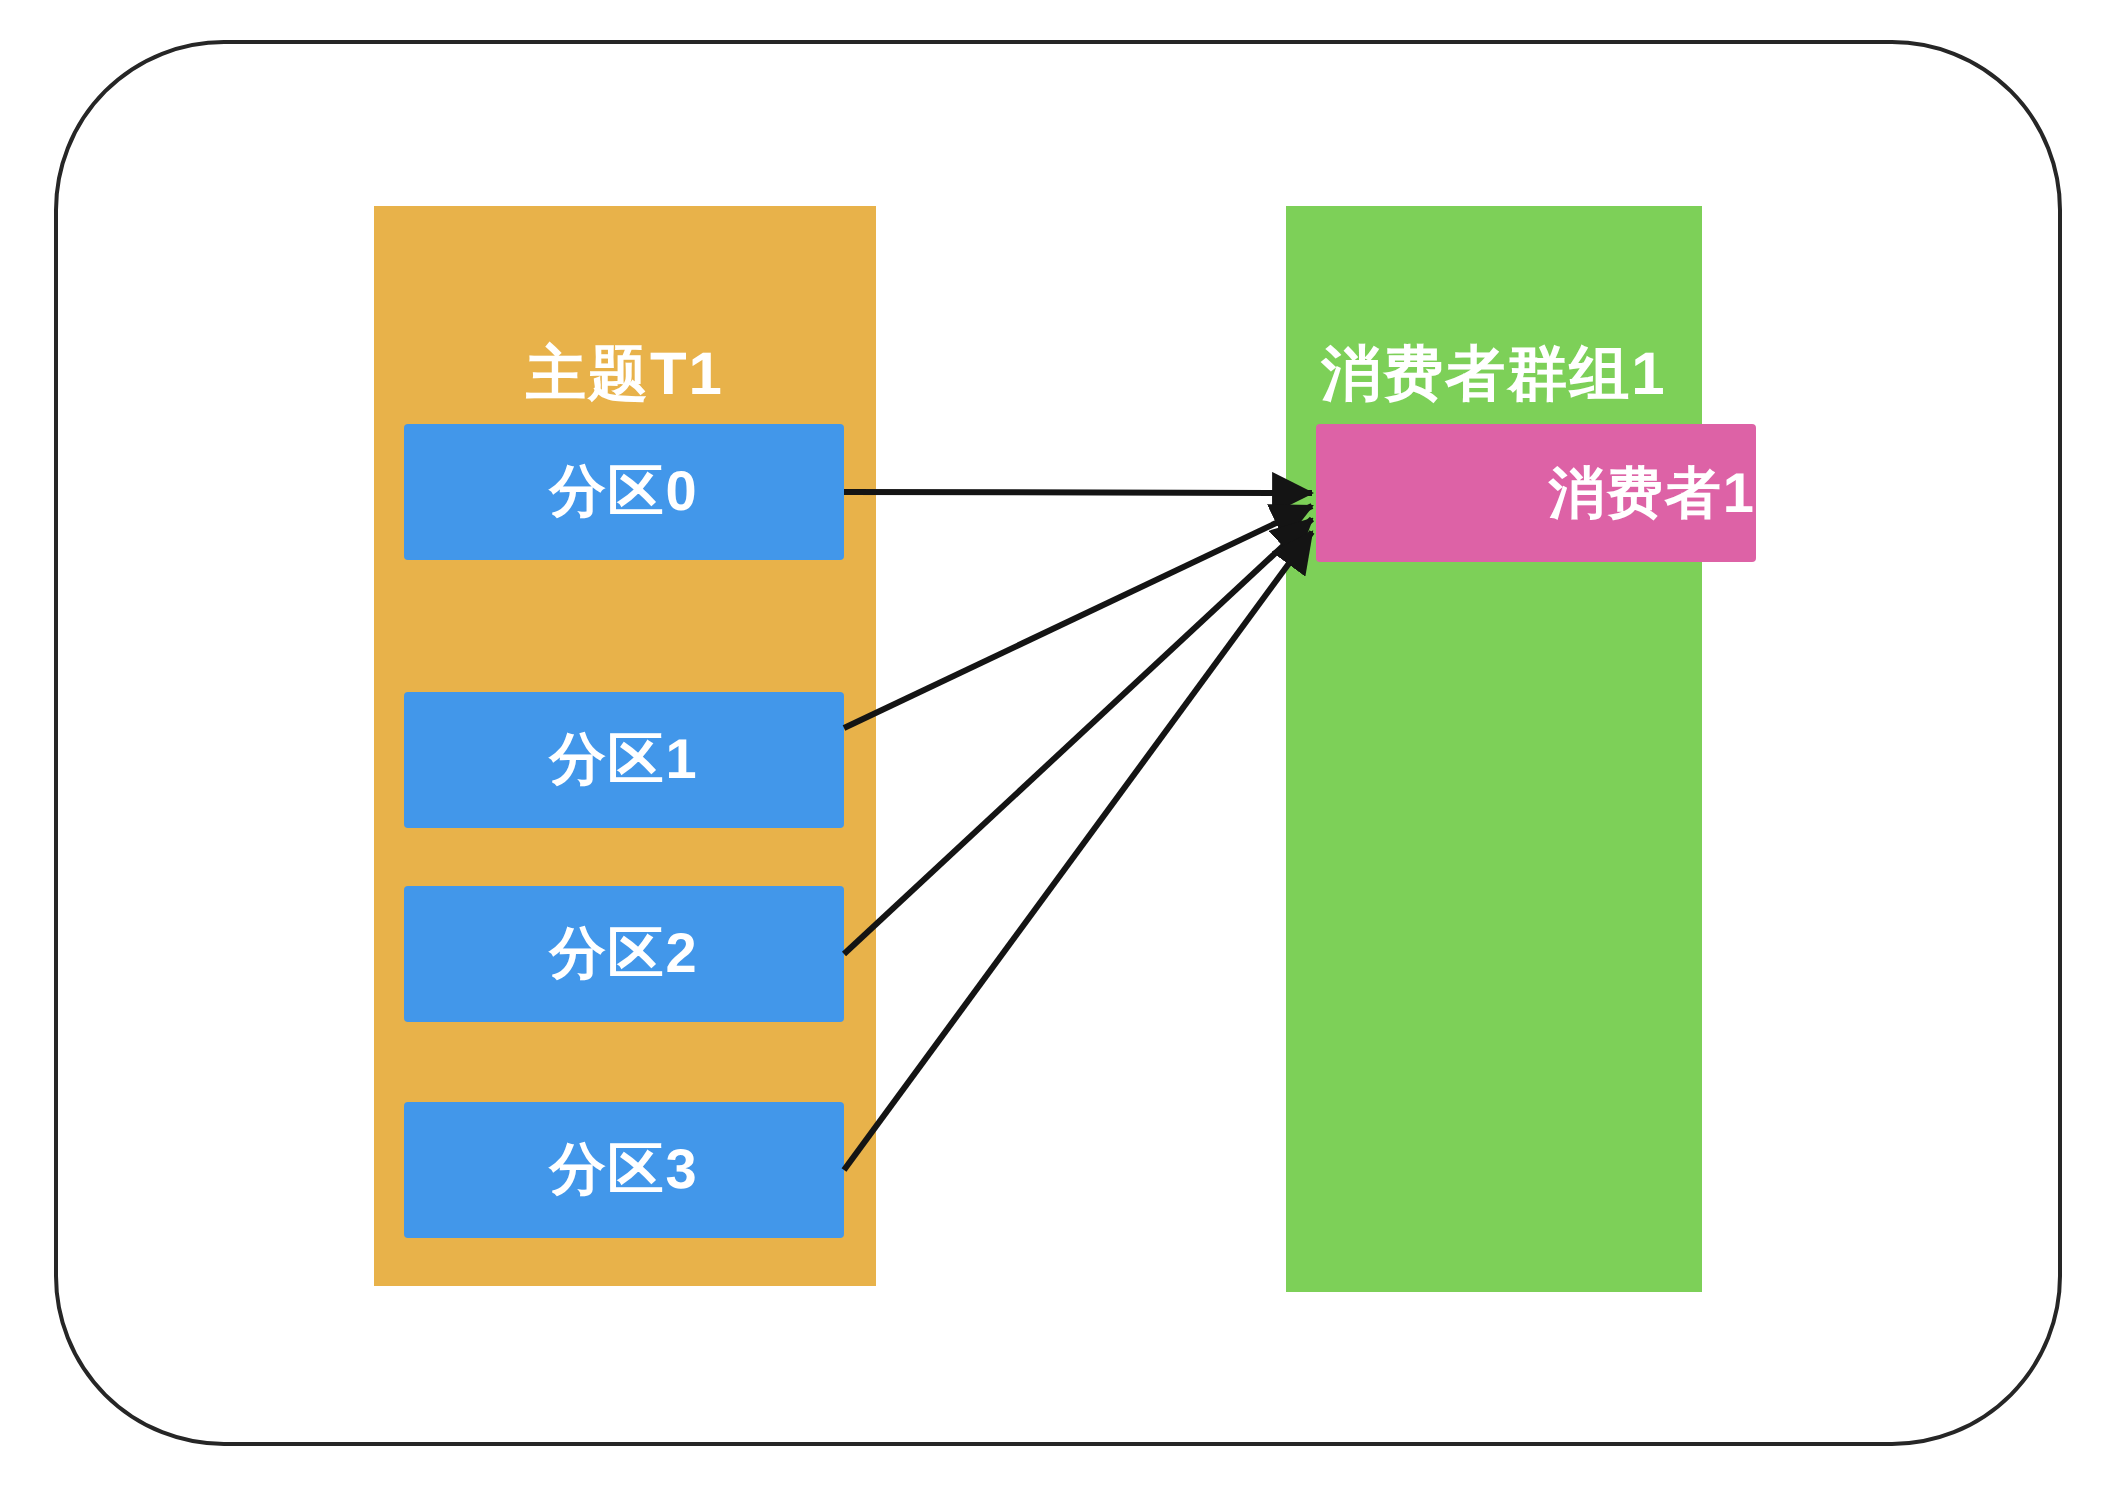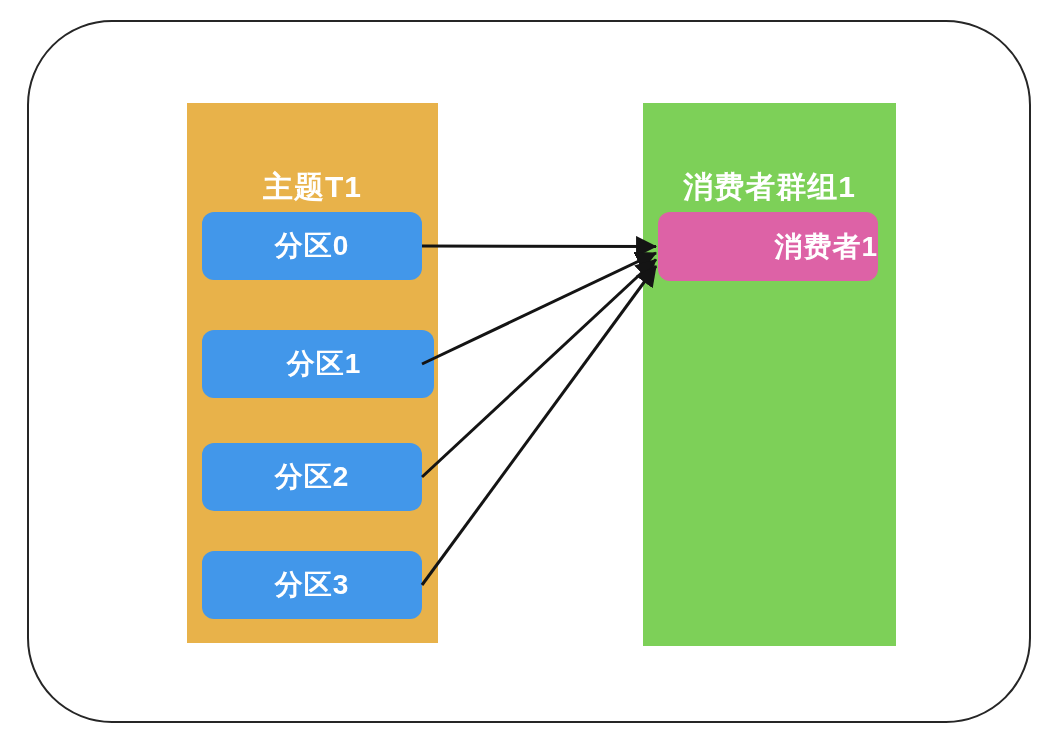--- a/index.html
+++ b/index.html
@@ -33,21 +33,21 @@
   .topic-box {
     left: 187px;
     top: 103px;
     width: 251px;
     height: 540px;
     background: var(--topic-bg, #E8B24A);
   }
   .consumer-group-box {
     left: 643px;
     top: 103px;
-    width: 253px;
+    width: 208px;
     height: 543px;
     background: var(--group-bg, #7DD058);
   }
   .container-title {
     display: block;
     padding-top: 33px;
     text-align: center;
     color: #ffffff;
     font-size: 30px;
     font-weight: bold;
@@ -60,28 +60,28 @@
     left: 15px;
     width: 220px;
     height: 68px;
     display: flex;
     align-items: center;
     justify-content: center;
     color: #ffffff;
     font-size: 28px;
     font-weight: bold;
     letter-spacing: 1px;
-    border-radius: 12px;
+    border-radius: 2px;
     user-select: none;
   }
   .partition {
     background: var(--partition-bg, #4297EA);
   }
   .partition.p0 { top: 109px; }
-  .partition.p1 { top: 227px; padding-left: 12px; }
+  .partition.p1 { top: 243px; }
   .partition.p2 { top: 340px; }
   .partition.p3 { top: 448px; }
   .consumer {
     top: 109px;
     height: 69px;
     background: var(--consumer-bg, #DD62A6);
     justify-content: flex-end;
   }
   .arrows-layer {
     position: absolute;

